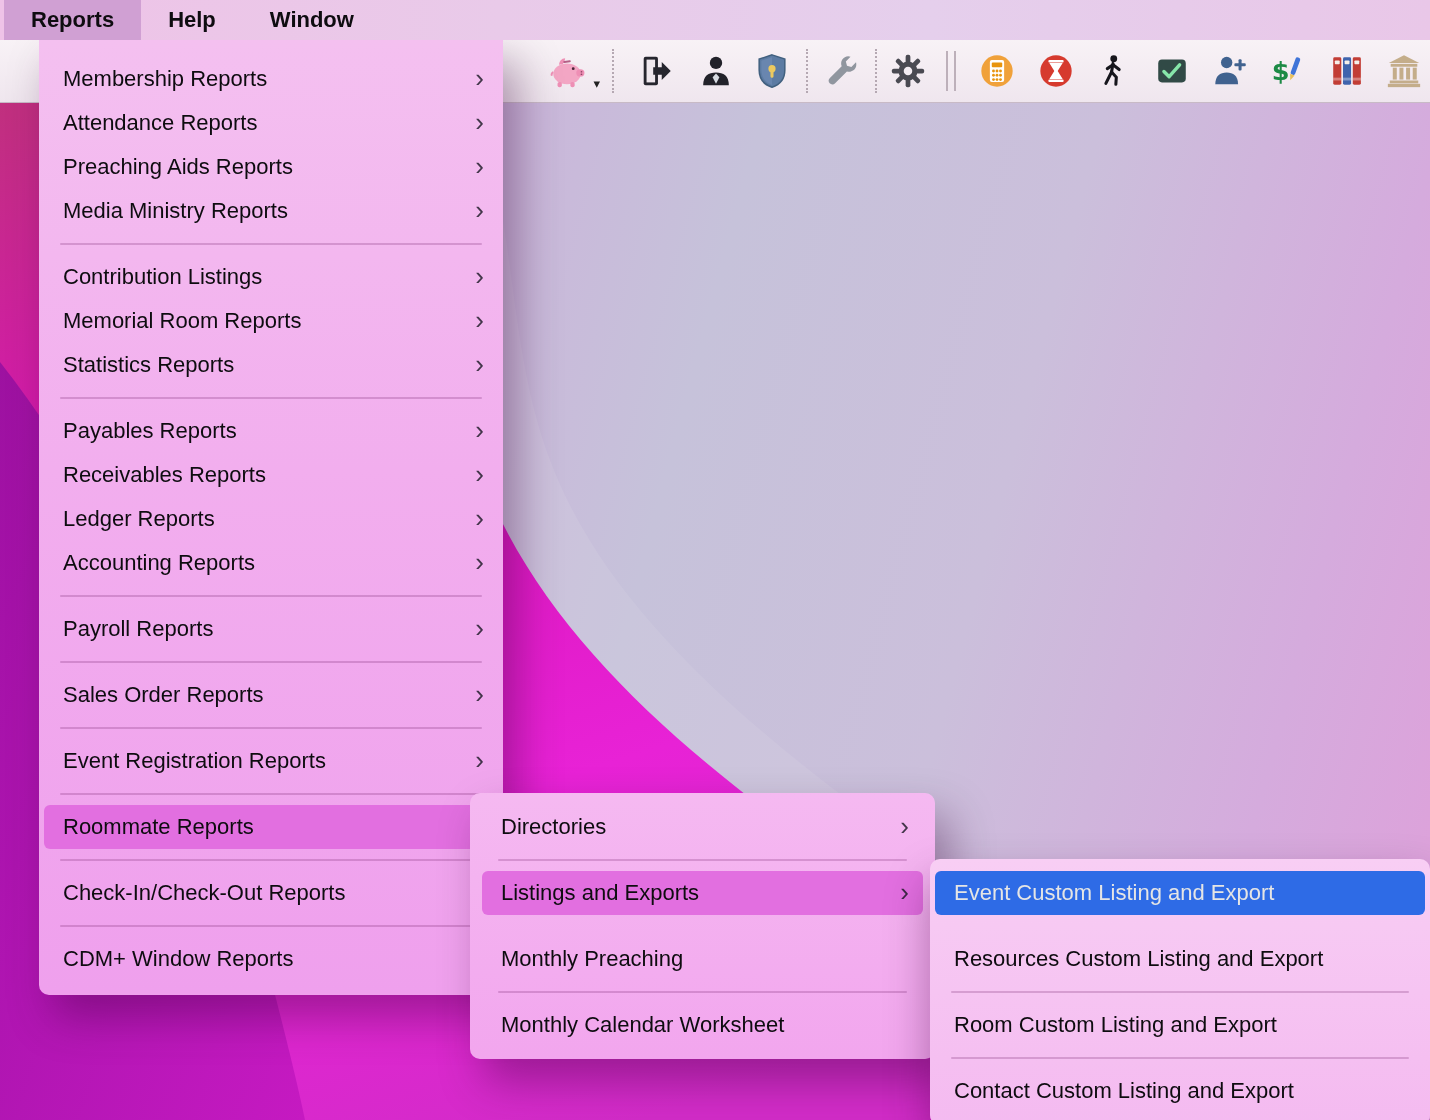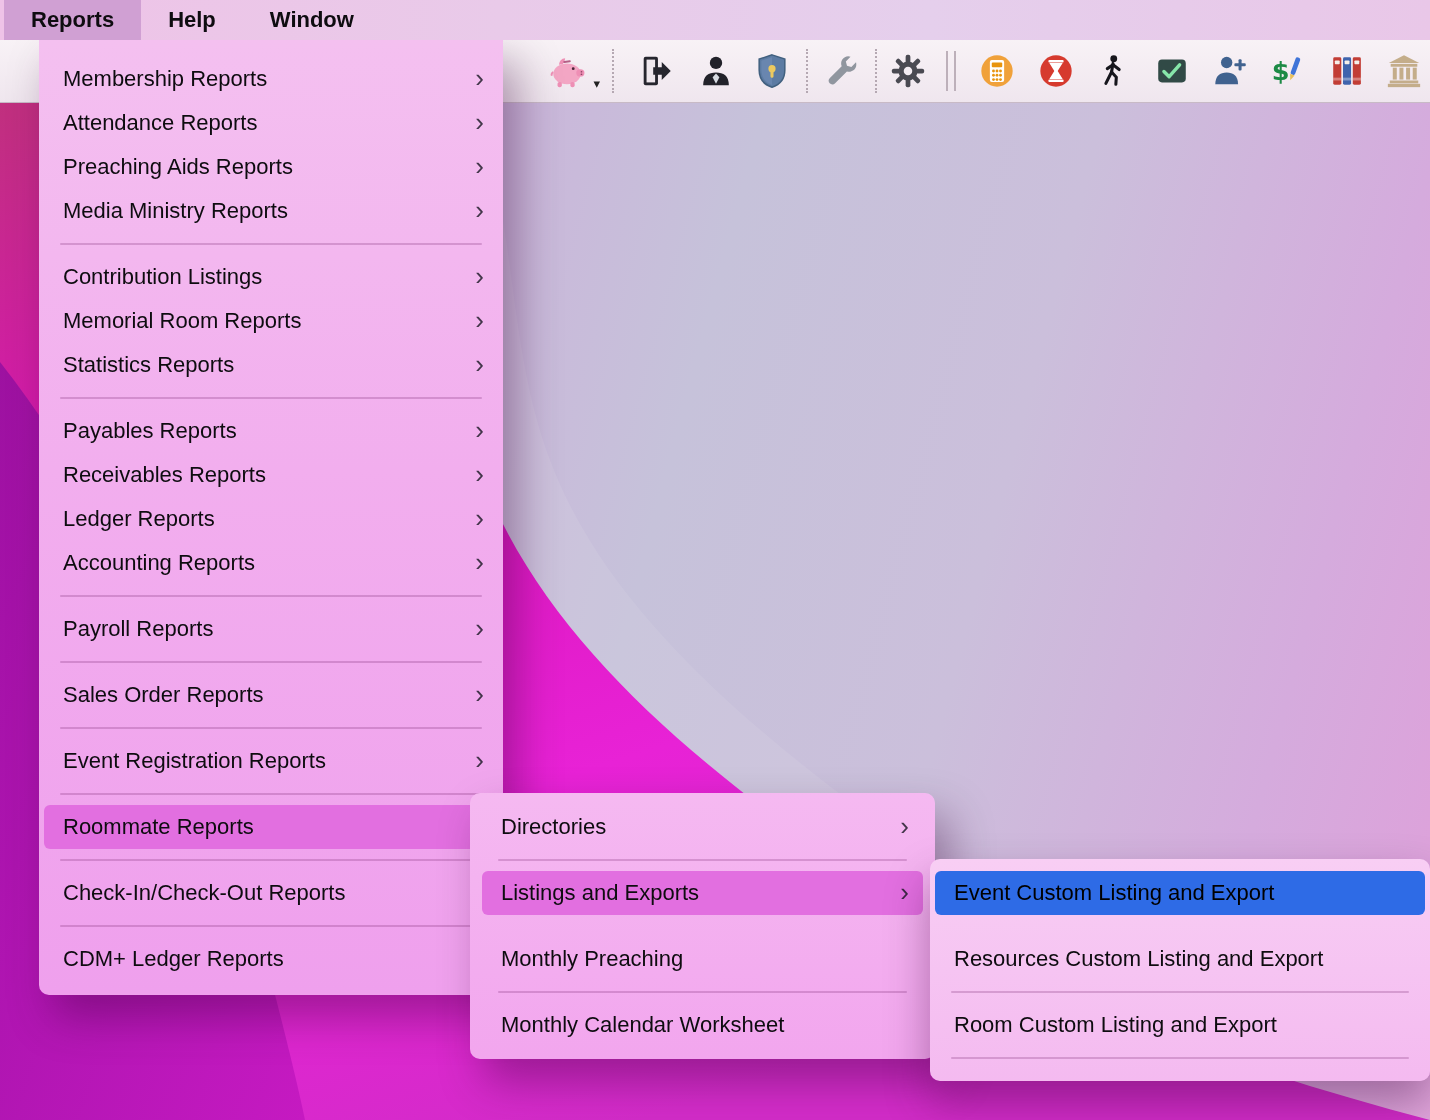--- a/index.html
+++ b/index.html
@@ -59,21 +59,21 @@
     border-radius:10px;
     box-shadow:0 22px 44px rgba(55,0,55,.38);
   }
   .mi{
     height:44px;margin:0 5px;padding:0 14px 0 19px;
     display:flex;align-items:center;border-radius:6px;cursor:default;
   }
   .mi .lbl{flex:1;white-space:nowrap;}
   .mi .arr{font-size:26px;line-height:1;margin-top:-3px;color:rgba(20,20,30,.8);font-weight:500;}
   .hl-pink{background:#e26fe0;}
-  .hl-blue{background:#2e6be6;color:#000000;}
+  .hl-blue{background:#2e6be6;color:#e5e5e5;}
   .sep{height:22px;margin:0 21px;display:flex;align-items:center;}
   .sep::after{content:"";width:100%;height:2px;background:rgba(120,40,110,.25);border-radius:1px;}
   .gap{height:22px;}
 </style>
 </head>
 <body>
 
 <div class="screen">
 
   <div class="wallpaper">
@@ -368,21 +368,21 @@
       <span class="lbl">Roommate Reports</span>
       <span class="arr">›</span>
     </div>
     <div class="sep"></div>
     <div class="mi">
       <span class="lbl">Check-In/Check-Out Reports</span>
       <span class="arr">›</span>
     </div>
     <div class="sep"></div>
     <div class="mi">
-      <span class="lbl">CDM+ Ledger Reports</span>
+      <span class="lbl">CDM+ Window Reports</span>
       <span class="arr">›</span>
     </div>
   </div>
 
   <div class="menu menu2">
     <div class="mi">
       <span class="lbl">Directories</span>
       <span class="arr">›</span>
     </div>
     <div class="sep"></div>
@@ -406,15 +406,18 @@
     </div>
     <div class="gap"></div>
     <div class="mi">
       <span class="lbl">Resources Custom Listing and Export</span>
     </div>
     <div class="sep"></div>
     <div class="mi">
       <span class="lbl">Room Custom Listing and Export</span>
     </div>
     <div class="sep"></div>
+    <div class="mi">
+      <span class="lbl">Contact Custom Listing and Export</span>
+    </div>
   </div>
 
 </div>
 
 </body></html>

